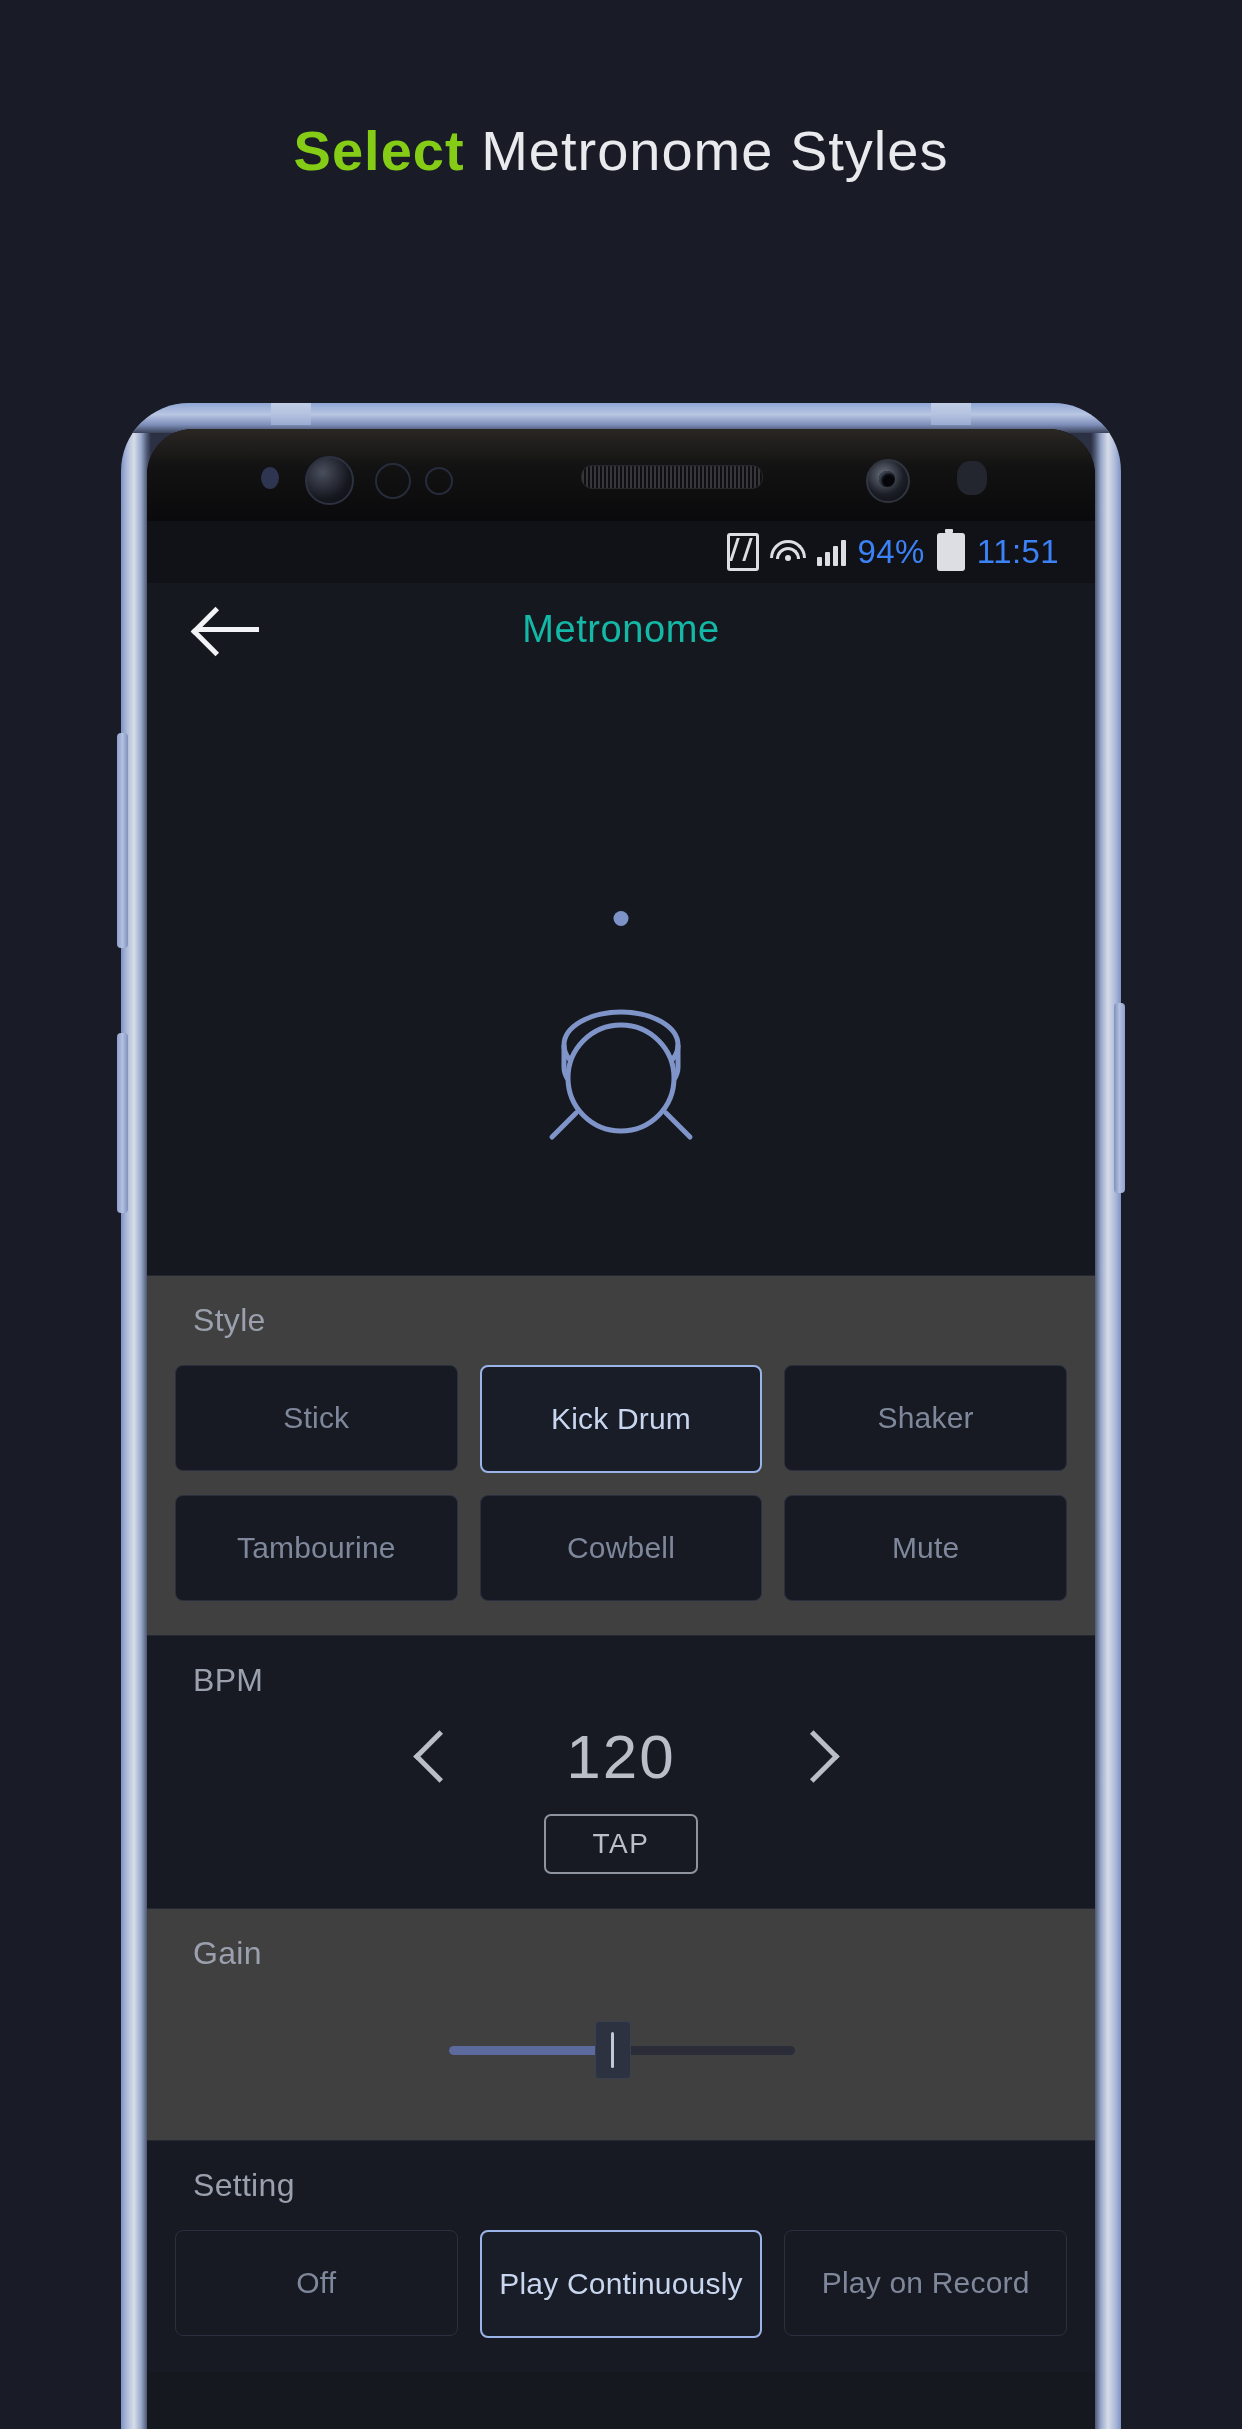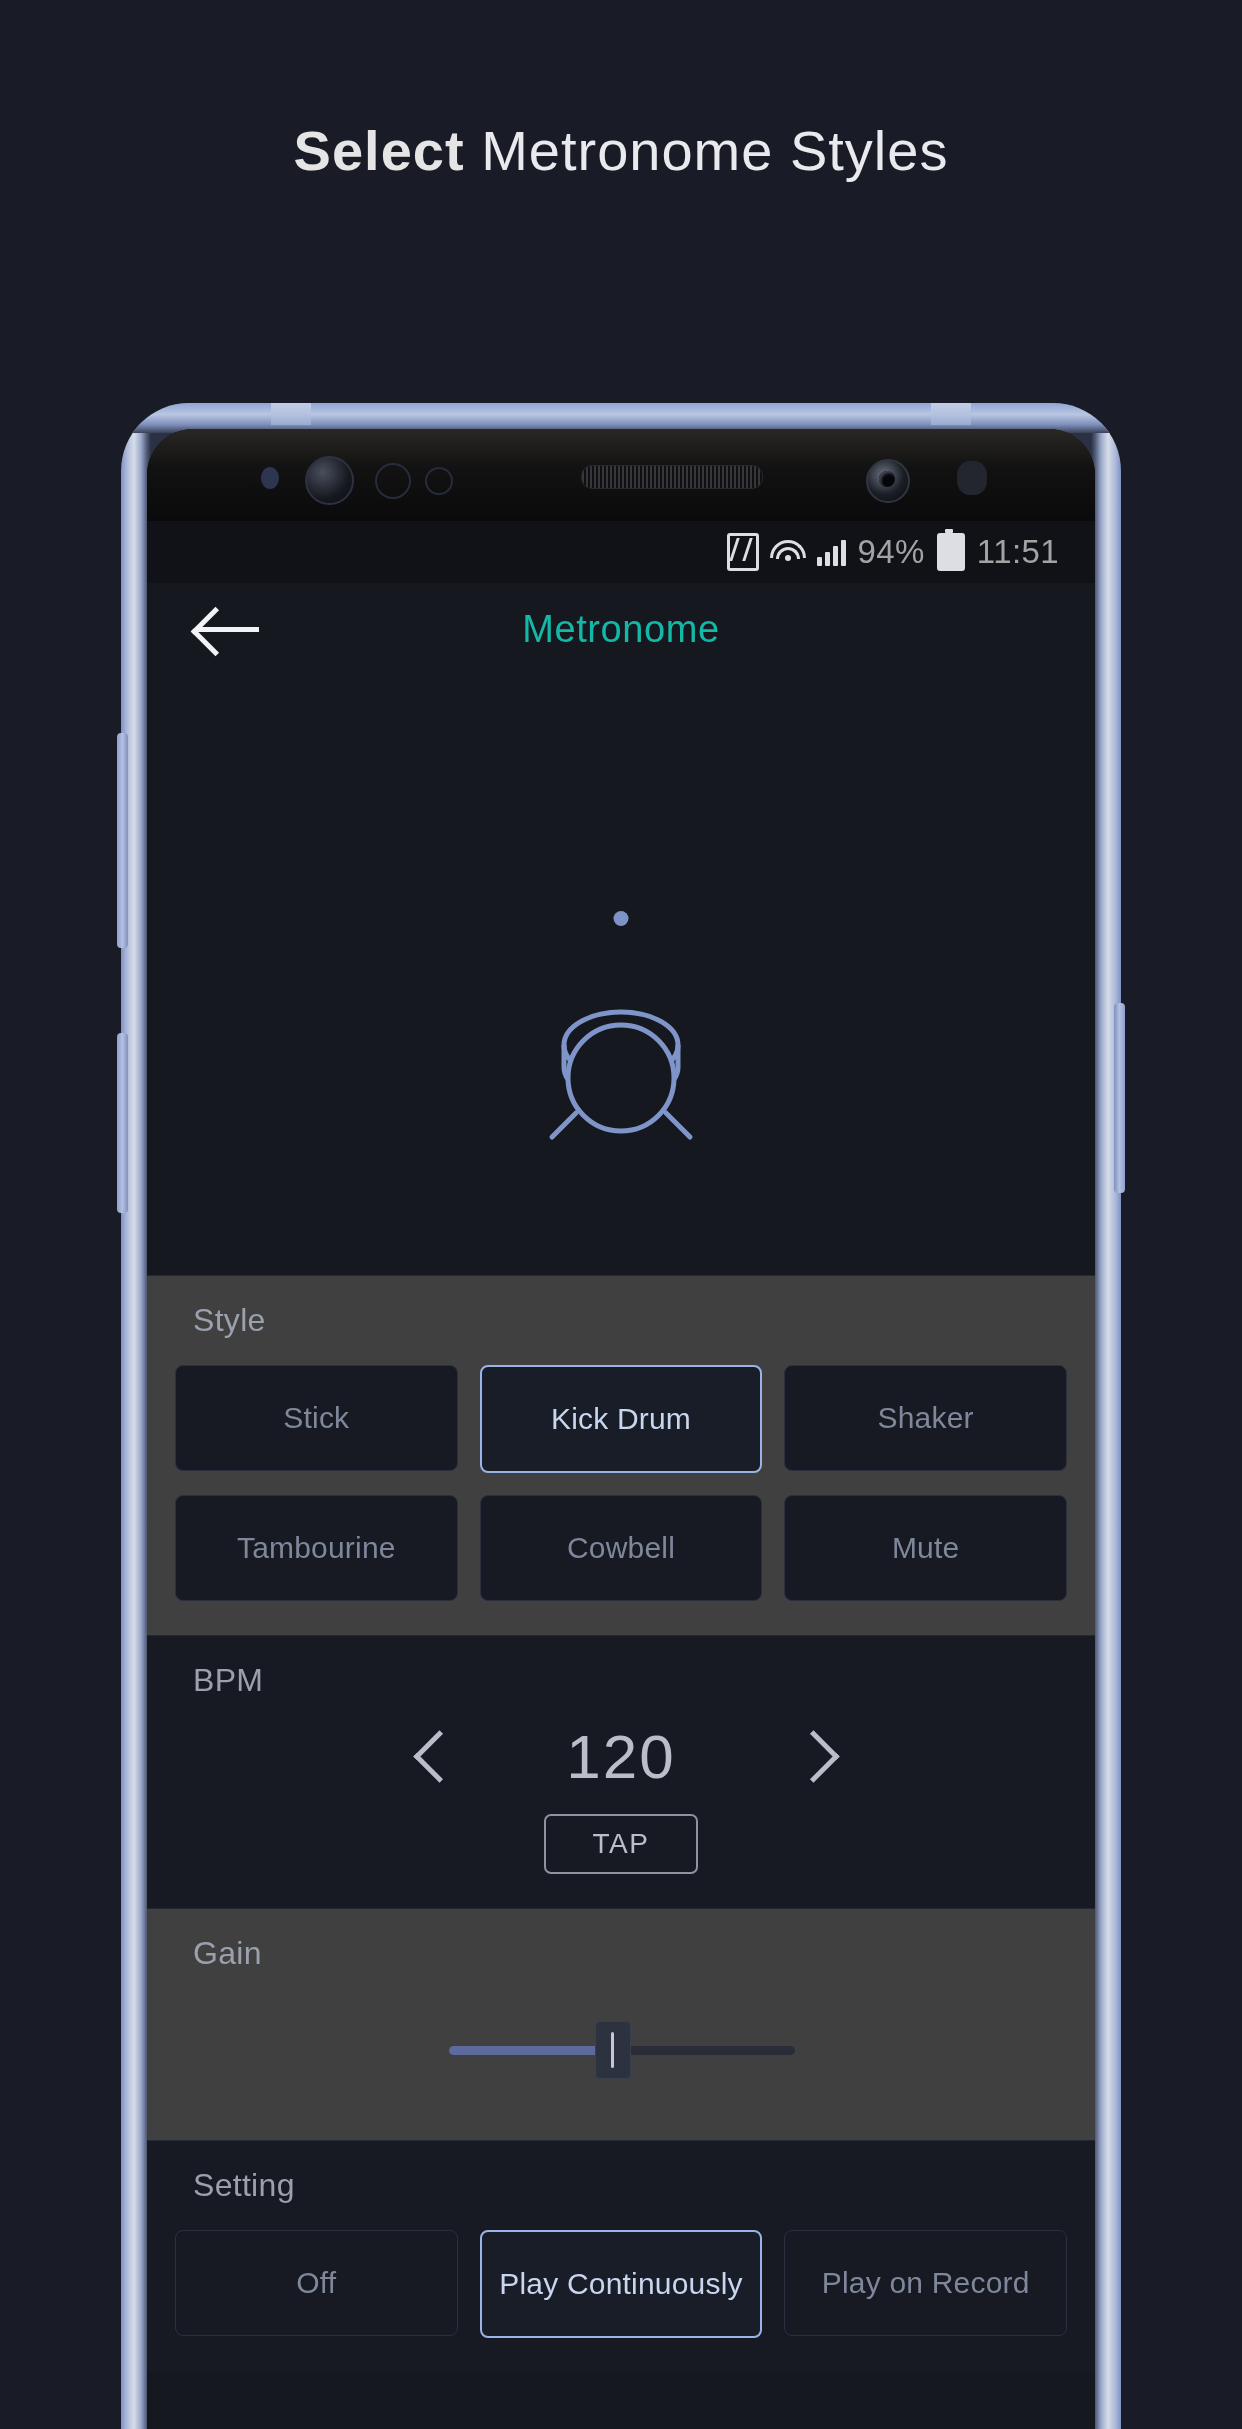--- a/index.html
+++ b/index.html
@@ -15,21 +15,21 @@
   .promo-title{
     position:absolute;
     top:118px;left:0;width:1242px;
     text-align:center;
     font-size:56px;
     font-weight:400;
     letter-spacing:1px;
     color:#e9eaee;
     white-space:nowrap;
   }
-  .promo-title .hl{color:#e5e5e5;font-weight:700;text-align:center;}
+  .promo-title .hl{color:#84cc16;font-weight:700;text-align:center;}
   .promo-title .rest{color:#e9eaee;font-weight:400;}
 
   
   .device{
     position:absolute;
     left:121px; top:403px;
     width:1000px; height:2100px;
   }
 
   
@@ -111,21 +111,21 @@
     color:#cfd3dc;
     overflow:hidden;
   }
 
   
   .statusbar{
     height:62px;
     display:flex;align-items:center;justify-content:flex-end;
     gap:12px;padding-right:36px;
     background:#111218;
-    font-size:32px;color:#a3a3a3;
+    font-size:32px;color:#3b82f6;
   }
   .sb-icon{display:inline-flex;align-items:center;}
   .nfc-box{
     width:26px;height:32px;border:3px solid #dcdee3;border-radius:3px;
     position:relative;
   }
   .nfc-box:after{
     content:"";position:absolute;left:3px;top:2px;width:3px;height:23px;
     background:#dcdee3;
     box-shadow:13px 0 0 #dcdee3;

